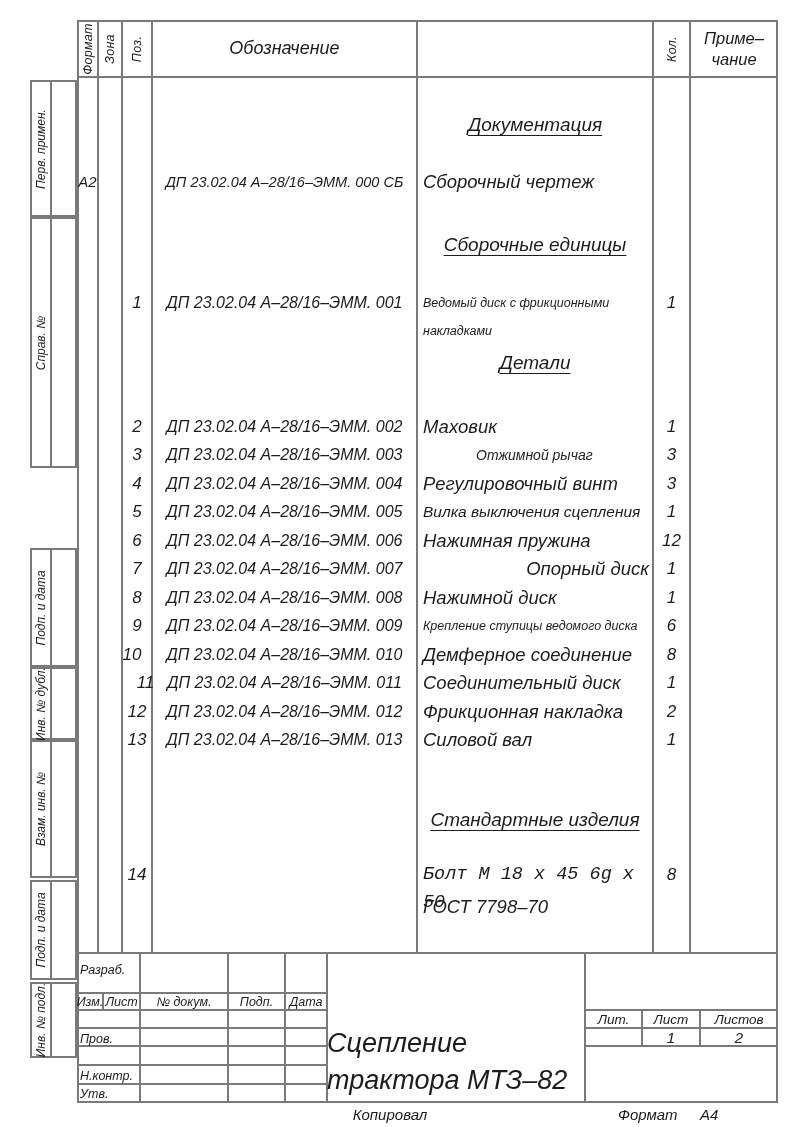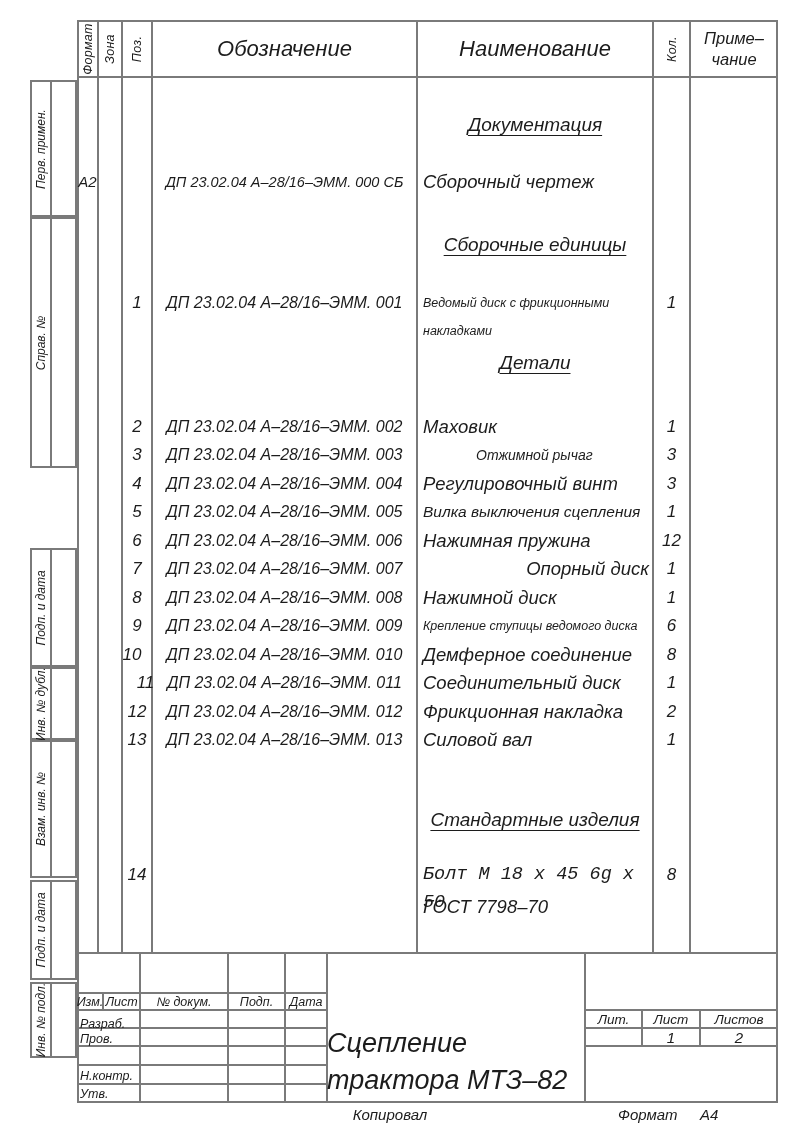--- a/index.html
+++ b/index.html
@@ -10,21 +10,21 @@
   html,body{margin:0;padding:0;background:#fff;}
   .sheet{
     position:relative;width:798px;height:1127px;background:var(--paper);
     font-family:"Liberation Sans",sans-serif;font-style:italic;color:var(--ink);
     overflow:hidden;
   }
   .frame{position:absolute;left:77px;top:20px;width:701px;height:1083px;border:2px solid var(--line);box-sizing:border-box;}
   .hl,.vl{position:absolute;background:var(--line);}
   .cell{position:absolute;display:flex;align-items:center;justify-content:center;box-sizing:border-box;white-space:nowrap;}
   .vtext{transform:rotate(-90deg);white-space:nowrap;font-size:12.5px;letter-spacing:.3px;}
-  .hdr{font-size:22px;}
+  .hdr{font-size:18px;}
   .note-hdr{flex-direction:column;font-size:16.5px;line-height:1.25;}
   .mbox{position:absolute;left:30px;width:47px;border:2px solid var(--line);box-sizing:border-box;}
   .mbox .div{position:absolute;left:18px;top:0;bottom:0;width:2px;background:var(--line);}
   .mbox .lbl{position:absolute;left:0;top:0;width:18px;height:100%;display:flex;align-items:center;justify-content:center;}
   .mbox .lbl span{transform:rotate(-90deg);white-space:nowrap;font-size:12px;}
   .row-cell{position:absolute;height:28px;line-height:28px;box-sizing:border-box;}
   .center{text-align:center;}
   .section-hdr{text-decoration:underline;text-underline-offset:4px;font-size:19px;}
   .tb-lbl{position:absolute;display:flex;align-items:center;font-size:12.5px;box-sizing:border-box;}
   .tb-center{justify-content:center;}
@@ -113,23 +113,20 @@
     <span class="vtext">Формат</span>
     </div>
   <div class="cell" style="left:98px;top:20px;width:24px;height:57px">
     <span class="vtext">Зона</span>
     </div>
   <div class="cell" style="left:122px;top:20px;width:30px;height:57px">
     <span class="vtext">Поз.</span>
     </div>
   <div class="cell hdr" style="left:152px;top:20px;width:265px;height:57px">
     <span>Обозначение</span>
-    </div>
-  <div class="cell hdr" style="left:417px;top:20px;width:236px;height:57px">
-    <span>Наименование</span>
     </div>
   <div class="cell" style="left:653px;top:20px;width:37px;height:57px">
     <span class="vtext">Кол.</span>
     </div>
   <div class="cell note-hdr" style="left:690px;top:20px;width:88px;height:57px">
     <span>Приме–</span>
     <span>чание</span>
   </div>
 
   <div id="rows">
@@ -198,21 +195,21 @@
       <div class="row-cell center" style="left: 653px; top: 861px; width: 37px; font-size: 17px;">8</div>
     </div>
 
   <div>
     <div class="tb-lbl tb-center" style="left:77px;top:993px;width:26px;height:17px">Изм.</div>
     <div class="tb-lbl tb-center" style="left:103px;top:993px;width:37px;height:17px">Лист</div>
     <div class="tb-lbl tb-center" style="left:140px;top:993px;width:88px;height:17px">№ докум.</div>
     <div class="tb-lbl tb-center" style="left:228px;top:993px;width:57px;height:17px">Подп.</div>
     <div class="tb-lbl tb-center" style="left:285px;top:993px;width:42px;height:17px">Дата</div>
 
-    <div class="tb-lbl" style="left:80px;top:1010px;width:58px;height:27px">Разраб.</div>
+    <div class="tb-lbl" style="left:80px;top:956px;width:58px;height:27px">Разраб.</div>
     <div class="tb-lbl" style="left:80px;top:1029px;width:58px;height:19px">Пров.</div>
     <div class="tb-lbl" style="left:80px;top:1047px;width:58px;height:19px"></div>
     <div class="tb-lbl" style="left:80px;top:1066px;width:58px;height:19px">Н.контр.</div>
     <div class="tb-lbl" style="left:80px;top:1084px;width:76px;height:19px">Утв.</div>
 
     <div class="doc-title" style="top:1025px;height:36px;line-height:36px">Сцепление</div>
     <div class="doc-title" style="top:1062px;height:36px;line-height:36px">трактора МТЗ–82</div>
 
     <div class="tb-lbl tb-center" style="left:585px;top:1010px;width:57px;height:18px;font-size:13.5px">Лит.</div>
     <div class="tb-lbl tb-center" style="left:642px;top:1010px;width:58px;height:18px;font-size:13.5px">Лист</div>

